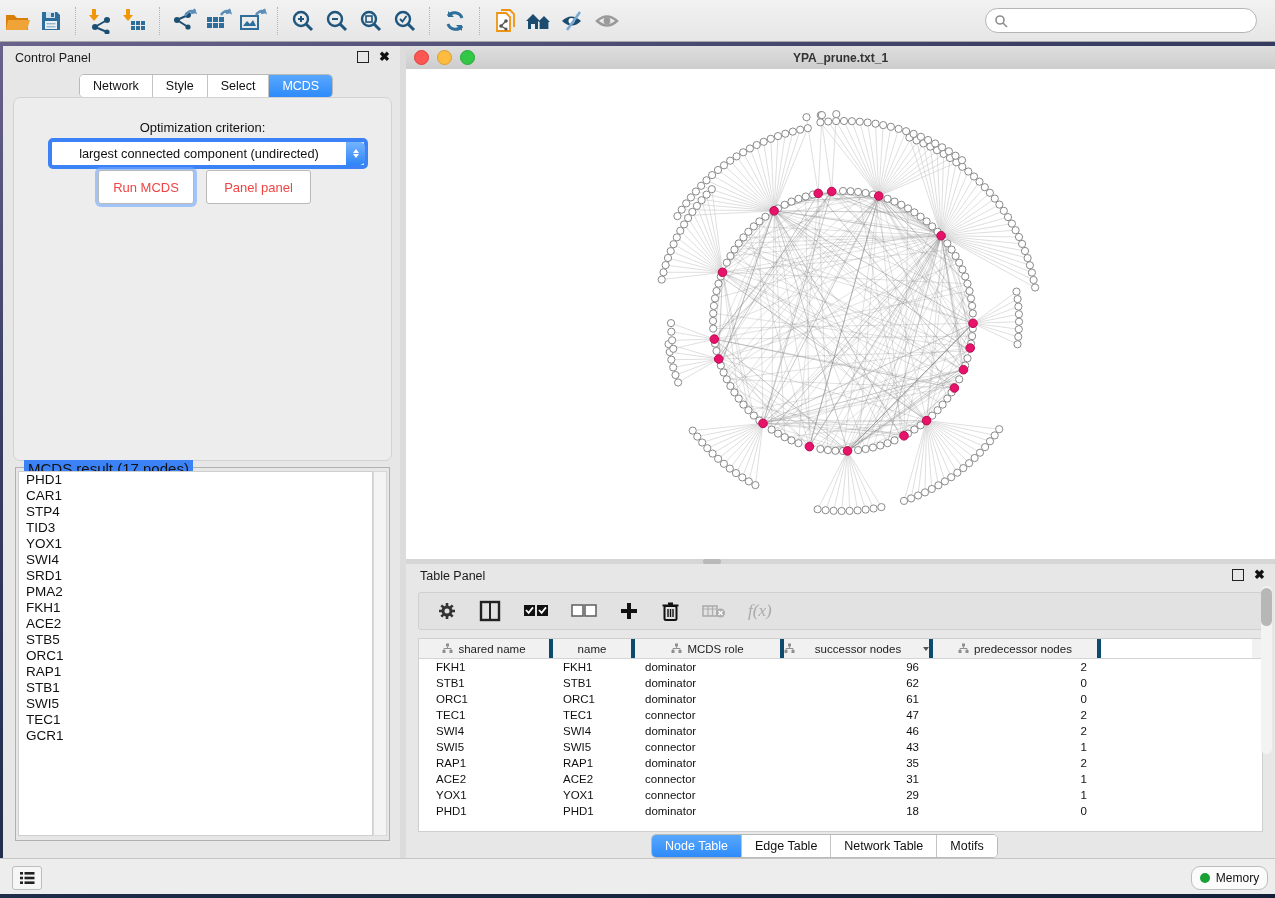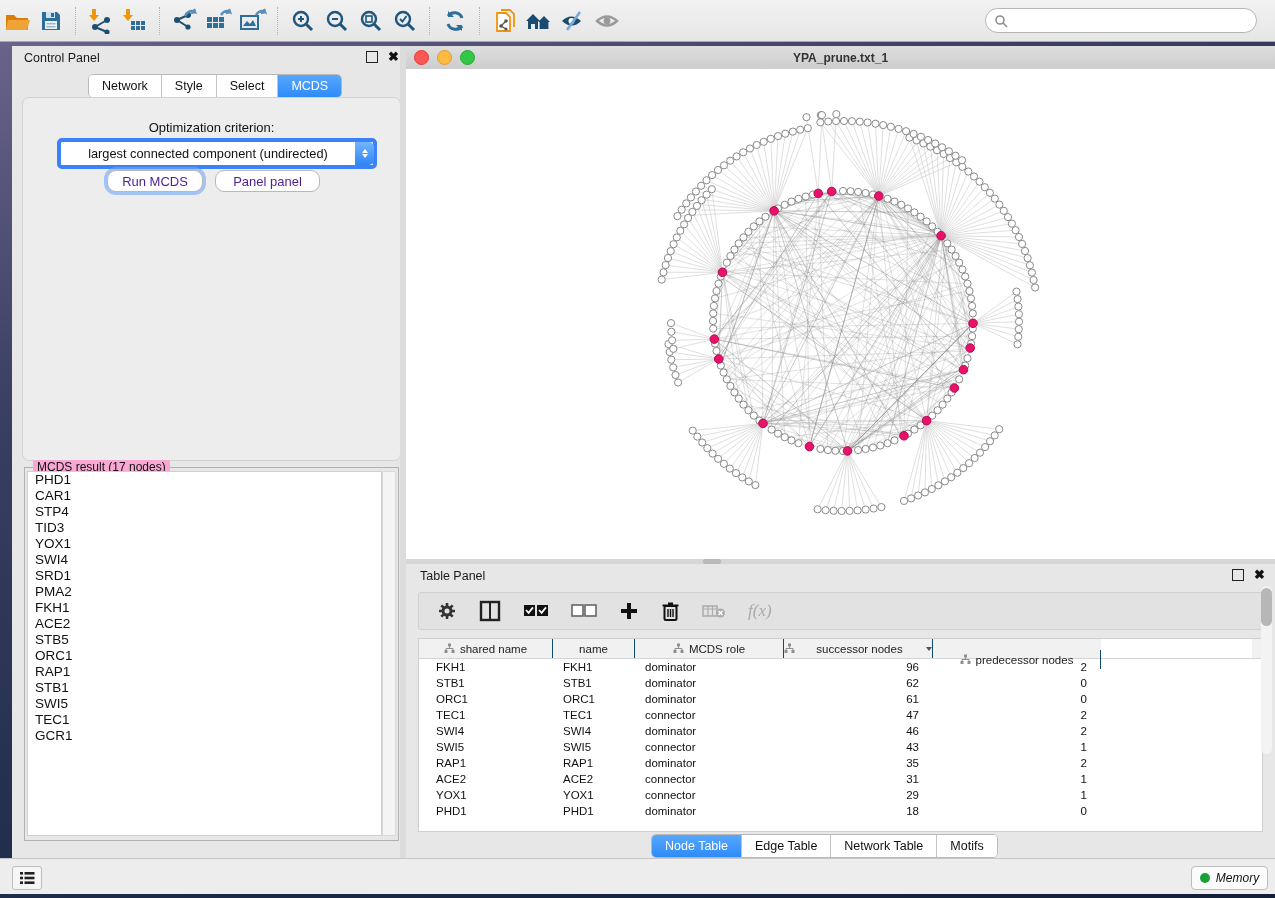--- a/index.html
+++ b/index.html
@@ -14,46 +14,46 @@
   #toolbar{left:0;top:0;width:1275px;height:41px;
     background:linear-gradient(#f2f2f2,#e6e6e6);
     border-bottom:1px solid #a9a9a9;display:flex;align-items:center;}
   .tbtn{width:34px;height:32px;display:flex;align-items:center;justify-content:center;flex:0 0 auto;}
   .tsep{width:1px;height:28px;border-left:1px dotted #b3b3b3;margin:0 7px;flex:0 0 auto;}
   #search-wrap{margin-left:auto;margin-right:18px;width:272px;height:25px;background:#fff;
     border:1px solid #b5b5b5;border-radius:13px;display:flex;align-items:center;padding-left:8px;box-sizing:border-box;}
   #search-wrap input{border:none;outline:none;width:230px;font-size:12px;background:transparent;}
 
   
-  #control-panel{left:3px;top:46px;width:397px;height:812px;background:#e7e7e7;border-right:1px solid #c2c2c2;margin-left:9px;}
+  #control-panel{left:3px;top:46px;width:397px;height:812px;background:#e7e7e7;border-right:1px solid #c2c2c2;}
   #cp-title{left:12px;top:5px;font-size:12.5px;color:#1a1a1a;}
   .win-btns{position:absolute;right:10px;top:5px;display:flex;gap:10px;align-items:center;}
   .float-icon{width:10px;height:10px;border:1.6px solid #222;display:inline-block;}
   .close-icon{font-size:13px;font-weight:bold;color:#111;line-height:10px;}
   .tabbar{position:absolute;display:flex;border:1px solid #b9b9b9;border-radius:5px;overflow:hidden;background:#fff;}
   .tab{font-size:12.5px;padding:4px 13px;color:#111;background:#fff;border-right:1px solid #c4c4c4;cursor:default;}
   .tab:last-child{border-right:none;}
   .tab.active{background:linear-gradient(#58a7fd,#2e8bfa);color:#fff;}
   #cp-tabs{left:76px;top:28px;}
   #cp-inner{left:10px;top:51px;width:377px;height:362px;background:#ededed;border:1px solid #d2d2d2;border-radius:7px;}
   #opt-label{left:0;top:22px;width:377px;text-align:center;font-size:13px;color:#111;}
   #opt-select{left:34px;top:40px;width:312px;height:23px;background:#fff;border:4px solid #3b82f6;border-radius:5px;
     display:flex;align-items:center;}
   #opt-select .sel-text{flex:1;text-align:center;font-size:12.8px;color:#111;}
   #opt-select .stepper{width:19px;height:23px;margin-right:-1px;border-radius:0 5px 5px 0;
     background:linear-gradient(#74b4fd,#2f86f7);display:flex;flex-direction:column;align-items:center;justify-content:center;gap:1px;}
   .chev{width:0;height:0;border-left:3.5px solid transparent;border-right:3.5px solid transparent;}
   .chev.up{border-bottom:4px solid #fff;}
   .chev.dn{border-top:4px solid #fff;}
-  .mac-btn{position:absolute;height:22px;background:#fff;border:1px solid #b9b9b9;border-radius:9px;
-    font-size:13px;color:#4c1d95;display:flex;align-items:center;justify-content:center;box-sizing:border-box;}
+  .mac-btn{position:absolute;height:34px;background:#fff;border:1px solid #b9b9b9;border-radius:3px;
+    font-size:13px;color:#ef4444;display:flex;align-items:center;justify-content:center;box-sizing:border-box;}
   #run-btn{left:84px;top:72px;width:96px;box-shadow:0 0 0 3px rgba(111,166,255,.6);}
   #closepanel-btn{left:192px;top:72px;width:105px;}
   #mcds-group{left:12px;top:421px;width:373px;height:372px;border:1px solid #b1b1b1;background:#e7e7e7;}
-  #mcds-legend{position:absolute;left:8px;top:-8px;background:#f9a8d4;padding:0 4px;font-size:12px;color:#111;}
+  #mcds-legend{position:absolute;left:8px;top:-8px;background:#3b82f6;padding:0 4px;font-size:15px;color:#111;}
   #mcds-list{position:absolute;left:2px;top:3px;width:355px;height:365px;background:#fff;border:1px solid #cfcfcf;
     box-sizing:border-box;overflow:hidden;}
   #mcds-scroll{position:absolute;right:2px;top:3px;width:14px;height:365px;background:#f4f4f4;border:1px solid #d9d9d9;box-sizing:border-box;}
   .mcds-item{font-size:13.5px;color:#111;line-height:16px;padding-left:7px;}
 
   
   #v-split{left:400px;top:46px;width:6px;height:812px;background:#dcdcdc;}
   #h-split{left:406px;top:559px;width:869px;height:5px;background:#d6d6d6;}
   #h-split-handle{left:703px;top:559px;width:18px;height:5px;background:#b9b9b9;border-radius:2px;}
 
@@ -67,34 +67,34 @@
 
   
   #table-panel{left:406px;top:564px;width:869px;height:294px;background:#e7e7e7;}
   #tp-title{left:14px;top:5px;font-size:12.5px;color:#1a1a1a;}
   #tp-toolbar{left:12px;top:28px;width:845px;height:38px;background:#e2e2e2;border:1px solid #d0d0d0;
     border-radius:3px;display:flex;align-items:center;gap:22px;padding-left:18px;box-sizing:border-box;}
   #tp-fx{font-family:"Liberation Serif",serif;font-style:italic;font-size:17px;color:#a9a9a9;}
   #tp-table{left:12px;top:74px;width:845px;height:194px;background:#fff;border:1px solid #cfcfcf;box-sizing:border-box;overflow:hidden;}
   .th-row{display:flex;height:19px;background:#f1f1f1;border-bottom:1px solid #d4d4d4;}
   .th{display:flex;align-items:center;justify-content:center;gap:5px;font-size:11.5px;color:#222;
-    border-right:1px solid #0c4a6e;box-sizing:border-box;height:19px;}
+    border-right:4px solid #0c4a6e;box-sizing:border-box;height:19px;}
   .tr{display:flex;height:16px;}
   .td{font-size:11.5px;color:#111;box-sizing:border-box;line-height:16px;white-space:nowrap;overflow:hidden;}
   #tp-scroll{position:absolute;right:3px;top:22px;width:11px;height:168px;background:#f3f3f3;border-radius:6px;}
   #tp-thumb{position:absolute;right:3px;top:24px;width:11px;height:38px;background:#b7b7b7;border-radius:6px;}
   #tp-tabs{left:245px;top:270px;}
   .sort-chev{width:0;height:0;border-left:3.5px solid transparent;border-right:3.5px solid transparent;border-top:4px solid #555;margin-left:2px;}
 
   
   #status-bar{left:0;top:858px;width:1275px;height:35px;background:#ededed;border-top:1px solid #c6c6c6;}
   #list-btn{left:12px;top:7px;width:28px;height:22px;background:#f6f6f6;border:1px solid #bdbdbd;border-radius:3px;
     display:flex;align-items:center;justify-content:center;}
-  #memory-btn{left:1191px;top:7px;width:75px;height:22px;background:#fbfbfb;border:1px solid #bdbdbd;border-radius:4px;
-    display:flex;align-items:center;justify-content:center;gap:6px;font-size:12px;color:#111;font-style:italic;}
+  #memory-btn{left:1191px;top:7px;width:75px;height:22px;background:#fbfbfb;border:1px solid #bdbdbd;border-radius:9px;
+    display:flex;align-items:center;justify-content:center;gap:6px;font-size:12px;color:#111;}
   #mem-dot{width:10px;height:10px;border-radius:50%;background:#18a035;}
 </style>
 </head>
 <body>
 
 <div id="toolbar" class="abs">
   <div class="tbtn">
     <svg width="26" height="26" viewBox="0 0 26 26">
       <path d="M2 7 h8 l3 3 h11 v12 H2 Z" fill="#d97f09"></path>
       <path d="M4 12 h22 l-3 10 H2 Z" fill="#f0a437"></path>
@@ -1031,21 +1031,21 @@
             <g fill="#8f8f8f">
               <rect x="4" y="0.5" width="3" height="3"></rect>
               <rect x="0.5" y="7" width="3" height="3"></rect>
               <rect x="7.5" y="7" width="3" height="3"></rect>
             </g>
             <path d="M5.5 3.5 v2 M2 7 v-1.5 h7 V7" stroke="#8f8f8f" stroke-width="1" fill="none"></path>
           </svg>
           <span>successor nodes</span>
           <span class="sort-chev"></span>
         </div>
-        <div class="th" style="width: 168px; margin-top: 11px;">
+        <div class="th" style="width: 168px;">
           <svg width="11" height="11" viewBox="0 0 11 11">
             <g fill="#8f8f8f">
               <rect x="4" y="0.5" width="3" height="3"></rect>
               <rect x="0.5" y="7" width="3" height="3"></rect>
               <rect x="7.5" y="7" width="3" height="3"></rect>
             </g>
             <path d="M5.5 3.5 v2 M2 7 v-1.5 h7 V7" stroke="#8f8f8f" stroke-width="1" fill="none"></path>
           </svg>
           <span>predecessor nodes</span>
         </div>

